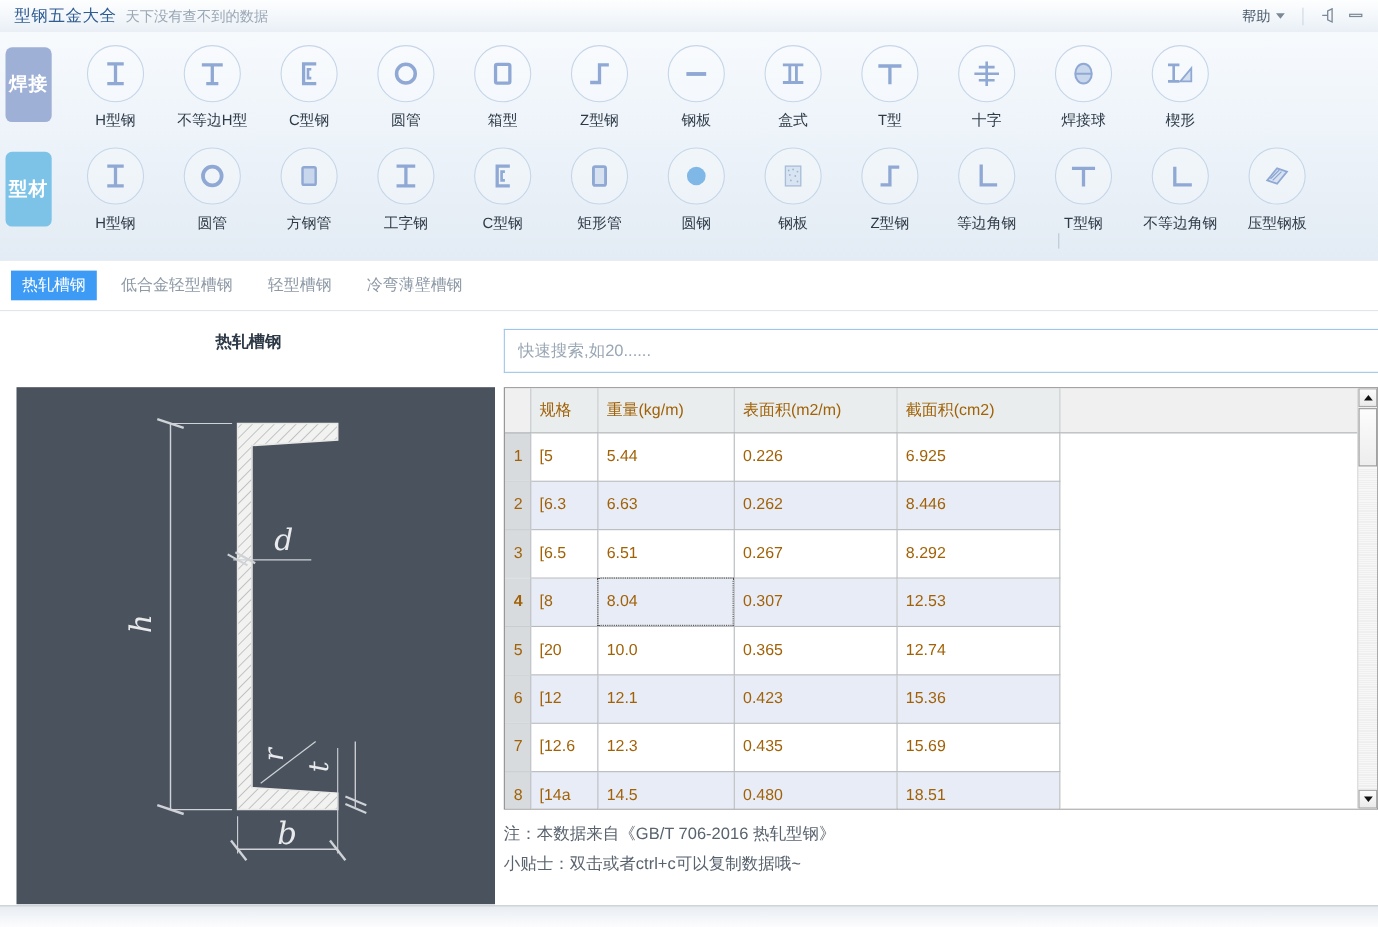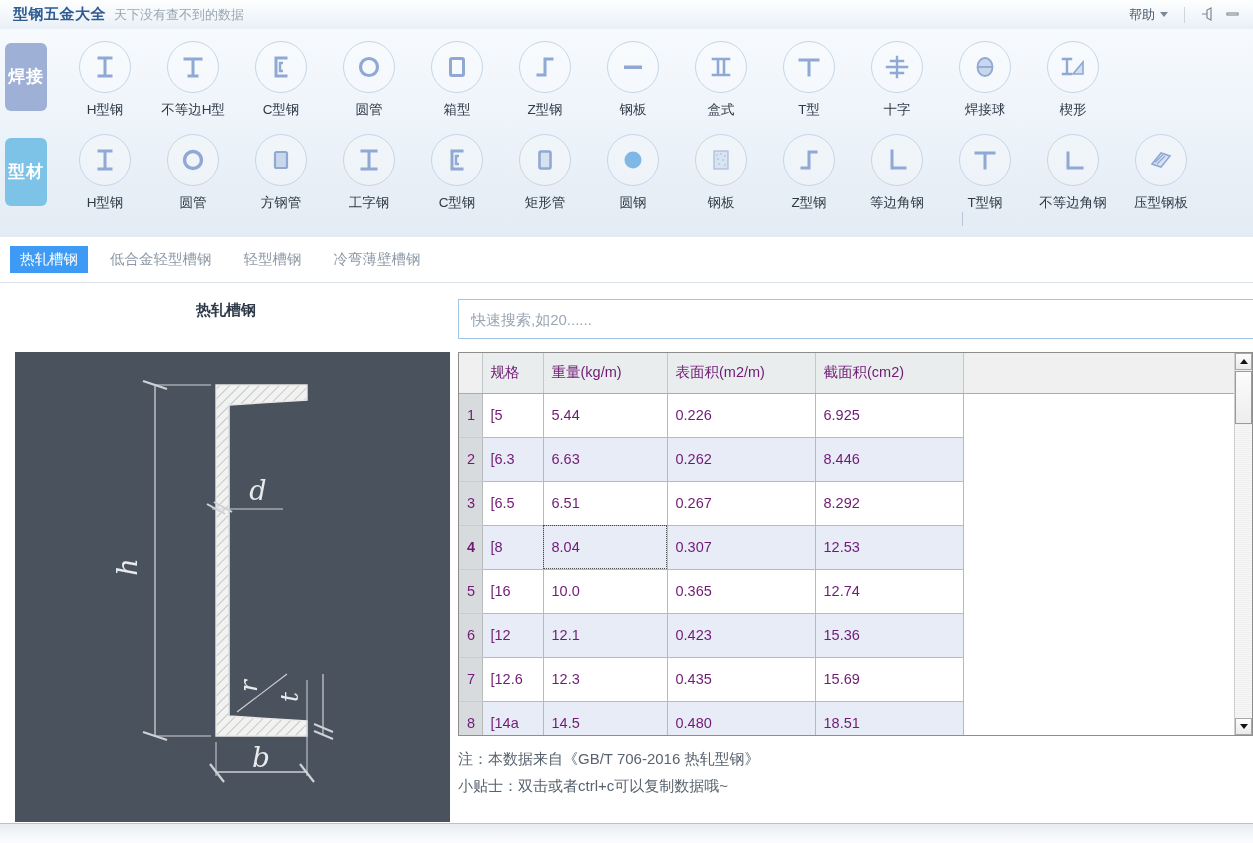--- a/index.html
+++ b/index.html
@@ -12,21 +12,21 @@
   .app{position:relative;width:1253px;height:843px;overflow:hidden;background:#fff;}
 
   
   .titlebar{
     position:absolute;left:0;top:0;width:1253px;height:29px;
     background:linear-gradient(to bottom,#fdfefe 0%,#f3f7fb 55%,#e9eff6 100%);
     border-bottom:1px solid #c8d4e2;
     display:flex;align-items:center;
   }
   .app-title{
-    font-size:15px;font-weight:bold;color:#2f5c92;margin-left:13px;letter-spacing:0.5px;
+    font-size:15px;font-weight:normal;color:#2f5c92;margin-left:13px;letter-spacing:0.5px;
   }
   .app-slogan{font-size:13px;color:#9aa7b4;margin-left:8px;}
   .tb-right{margin-left:auto;display:flex;align-items:center;height:100%;padding-right:8px;}
   .help-btn{display:flex;align-items:center;gap:5px;font-size:13px;color:#4a5a6b;padding:0 8px;cursor:default;}
   .caret-dn{width:0;height:0;border-left:4px solid transparent;border-right:4px solid transparent;border-top:5px solid #7b8896;}
   .tb-sep{width:1px;height:16px;background:#cdd7e2;margin:0 8px;}
   .tb-icon{width:26px;height:20px;display:flex;align-items:center;justify-content:center;}
 
   
   .ribbon{
@@ -97,21 +97,21 @@
     display:flex;align-items:center;justify-content:center;cursor:default;
   }
 
   .gridwrap{
     position:absolute;left:6px;top:69px;width:795px;height:384px;
     background:#ffffff;border:1px solid #8d8d8d;box-sizing:border-box;overflow:hidden;
   }
   .grid-scroll{position:absolute;left:0;top:0;right:17px;bottom:0;overflow:hidden;}
   table.grid{border-collapse:collapse;table-layout:fixed;width:100%;}
   table.grid th, table.grid td{
-    font-size:14.5px;color:#701a75;font-weight:normal;text-align:left;
+    font-size:14.5px;color:#a16207;font-weight:normal;text-align:left;
     padding:0 8px;height:44px;box-sizing:border-box;white-space:nowrap;overflow:hidden;
   }
   table.grid thead th{
     background:#e9edee;border-right:1px solid #c3c8ca;border-bottom:1px solid #a9adae;
     height:40px;
   }
   table.grid thead th.corner{background:#f0f0f0;border-right:1px solid #c3c8ca;}
   table.grid thead th.filler{background:#f0f0f0;border-right:none;}
   th.c-w{font-weight:bold;}
   td.rownum{
@@ -558,21 +558,21 @@
               <tr class="even">
                 <td class="rownum cur">4</td>
                 <td class="cell">[8</td>
                 <td class="cell selected">8.04</td>
                 <td class="cell">0.307</td>
                 <td class="cell">12.53</td>
                 <td class="filler"></td>
               </tr>
               <tr class="odd">
                 <td class="rownum">5</td>
-                <td class="cell">[16</td>
+                <td class="cell">[20</td>
                 <td class="cell">10.0</td>
                 <td class="cell">0.365</td>
                 <td class="cell">12.74</td>
                 <td class="filler"></td>
               </tr>
               <tr class="even">
                 <td class="rownum">6</td>
                 <td class="cell">[12</td>
                 <td class="cell">12.1</td>
                 <td class="cell">0.423</td>

